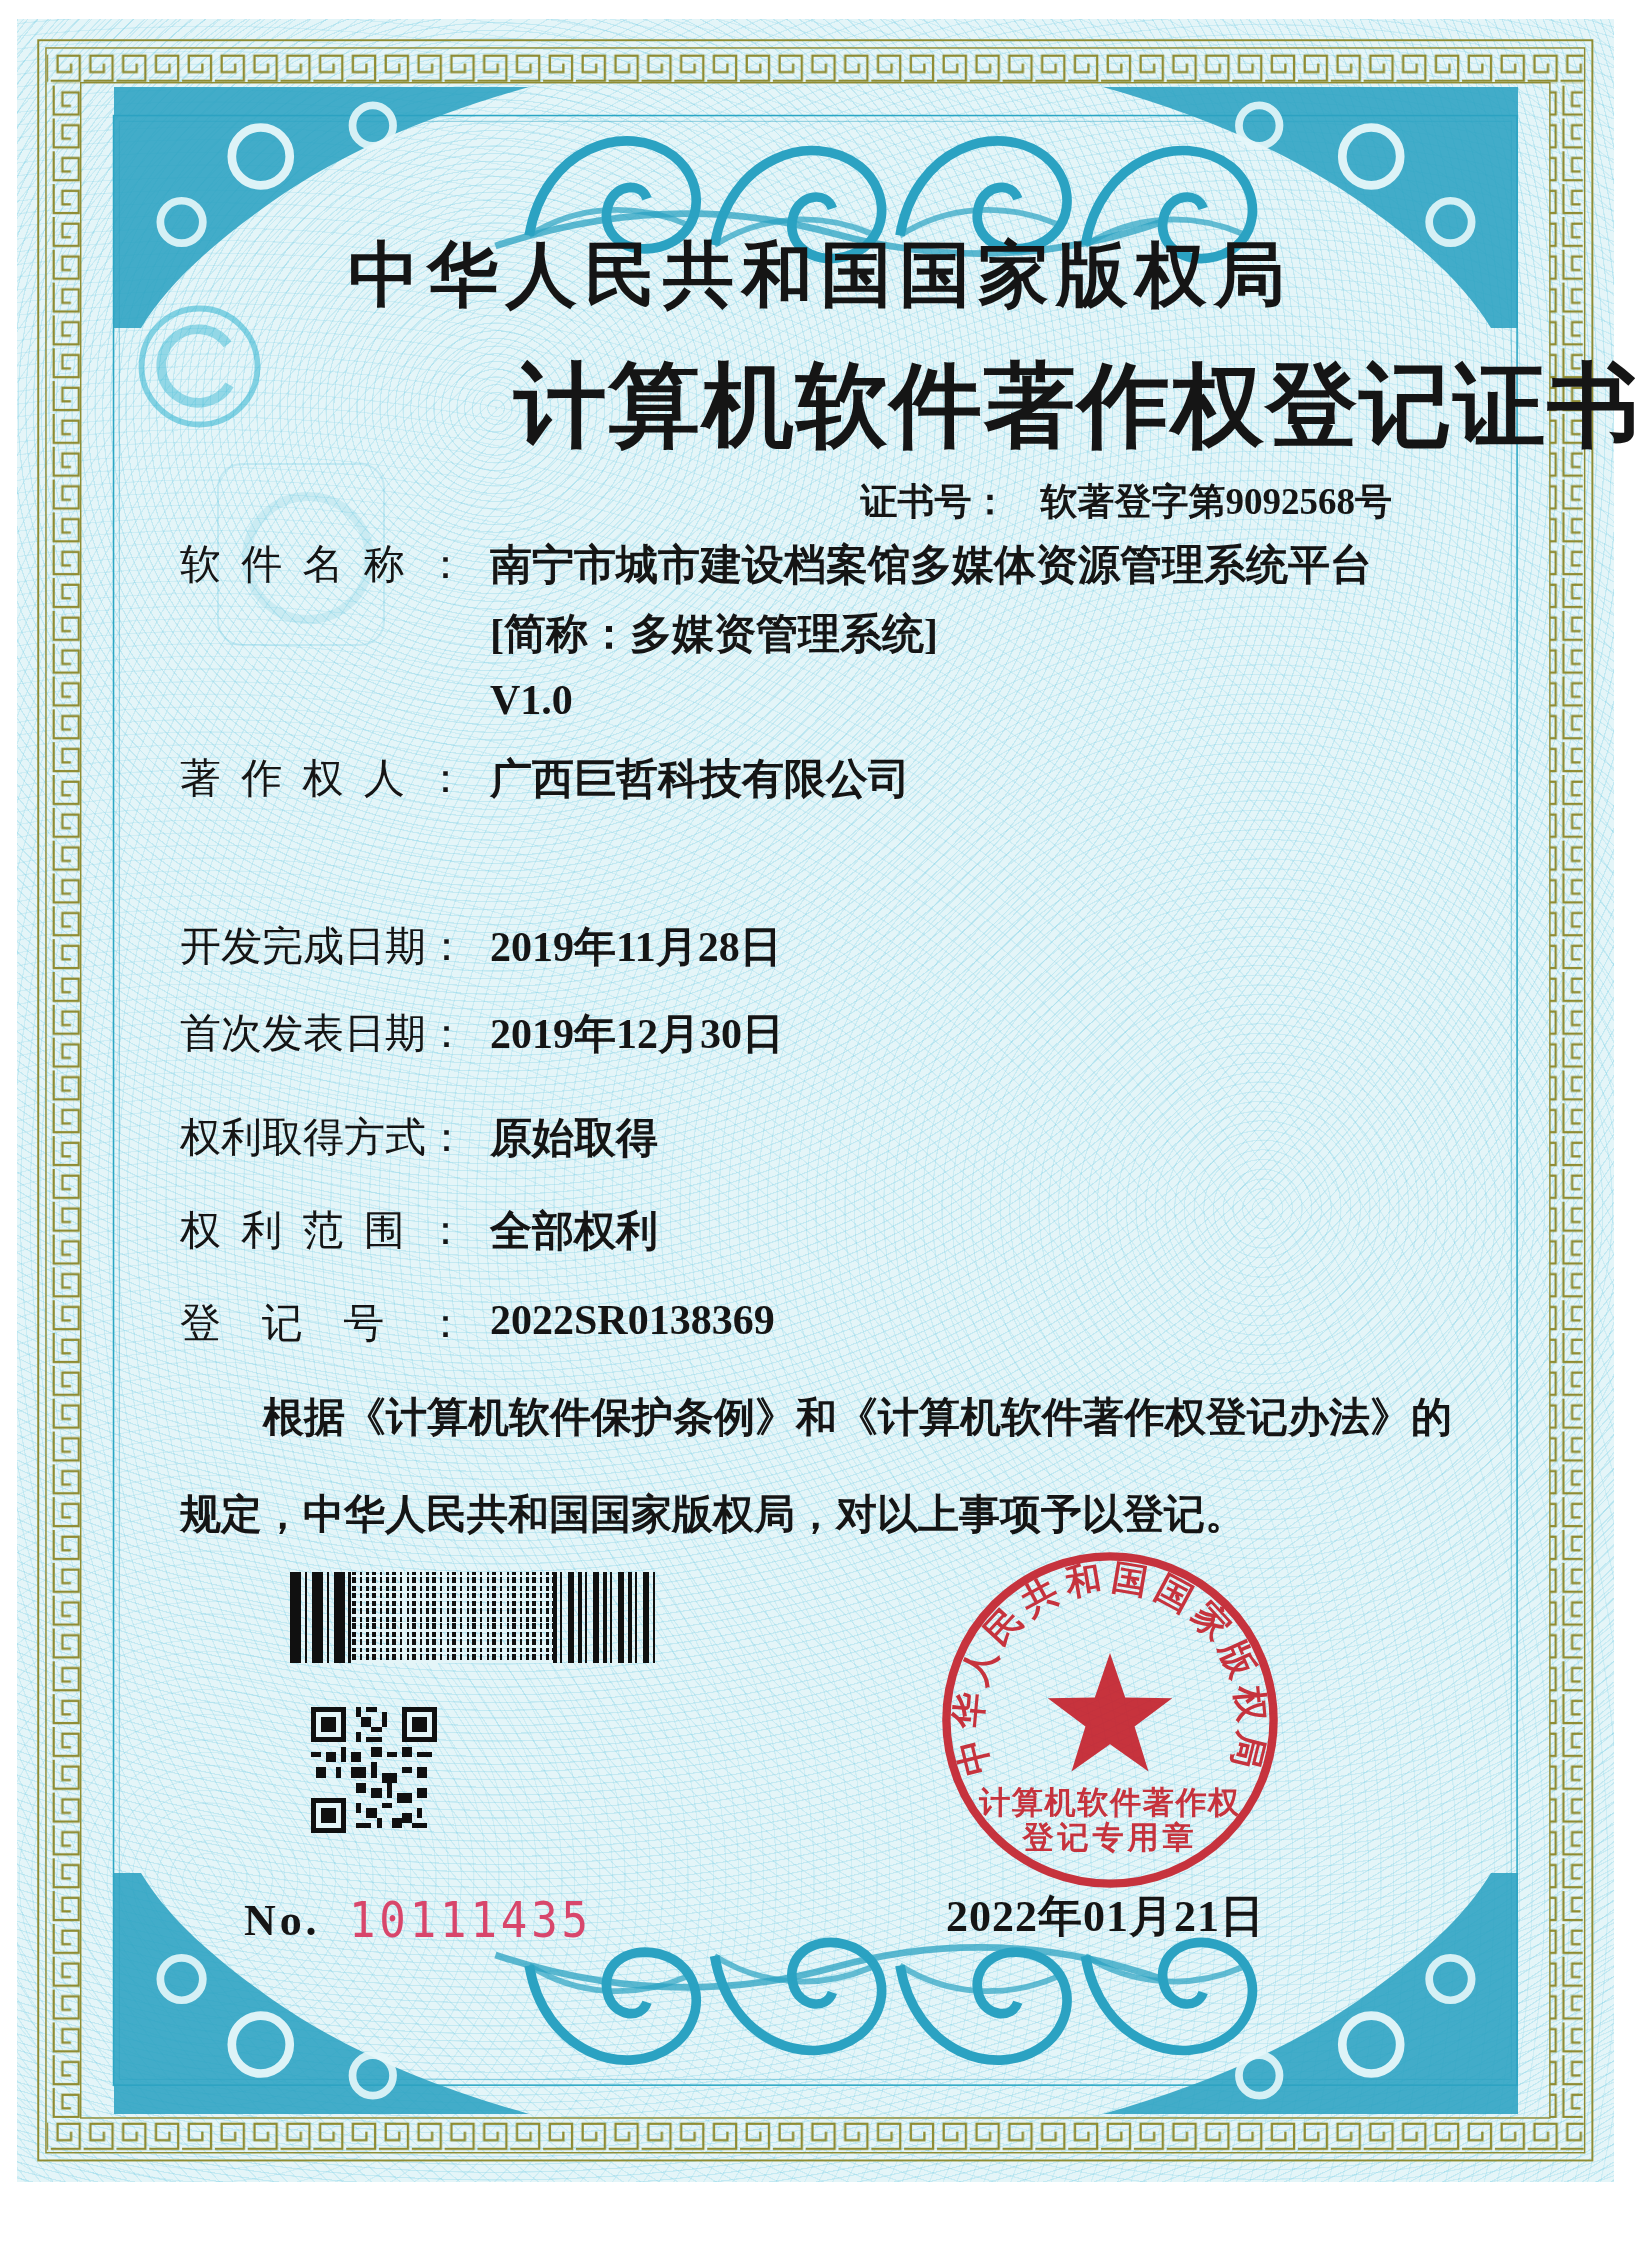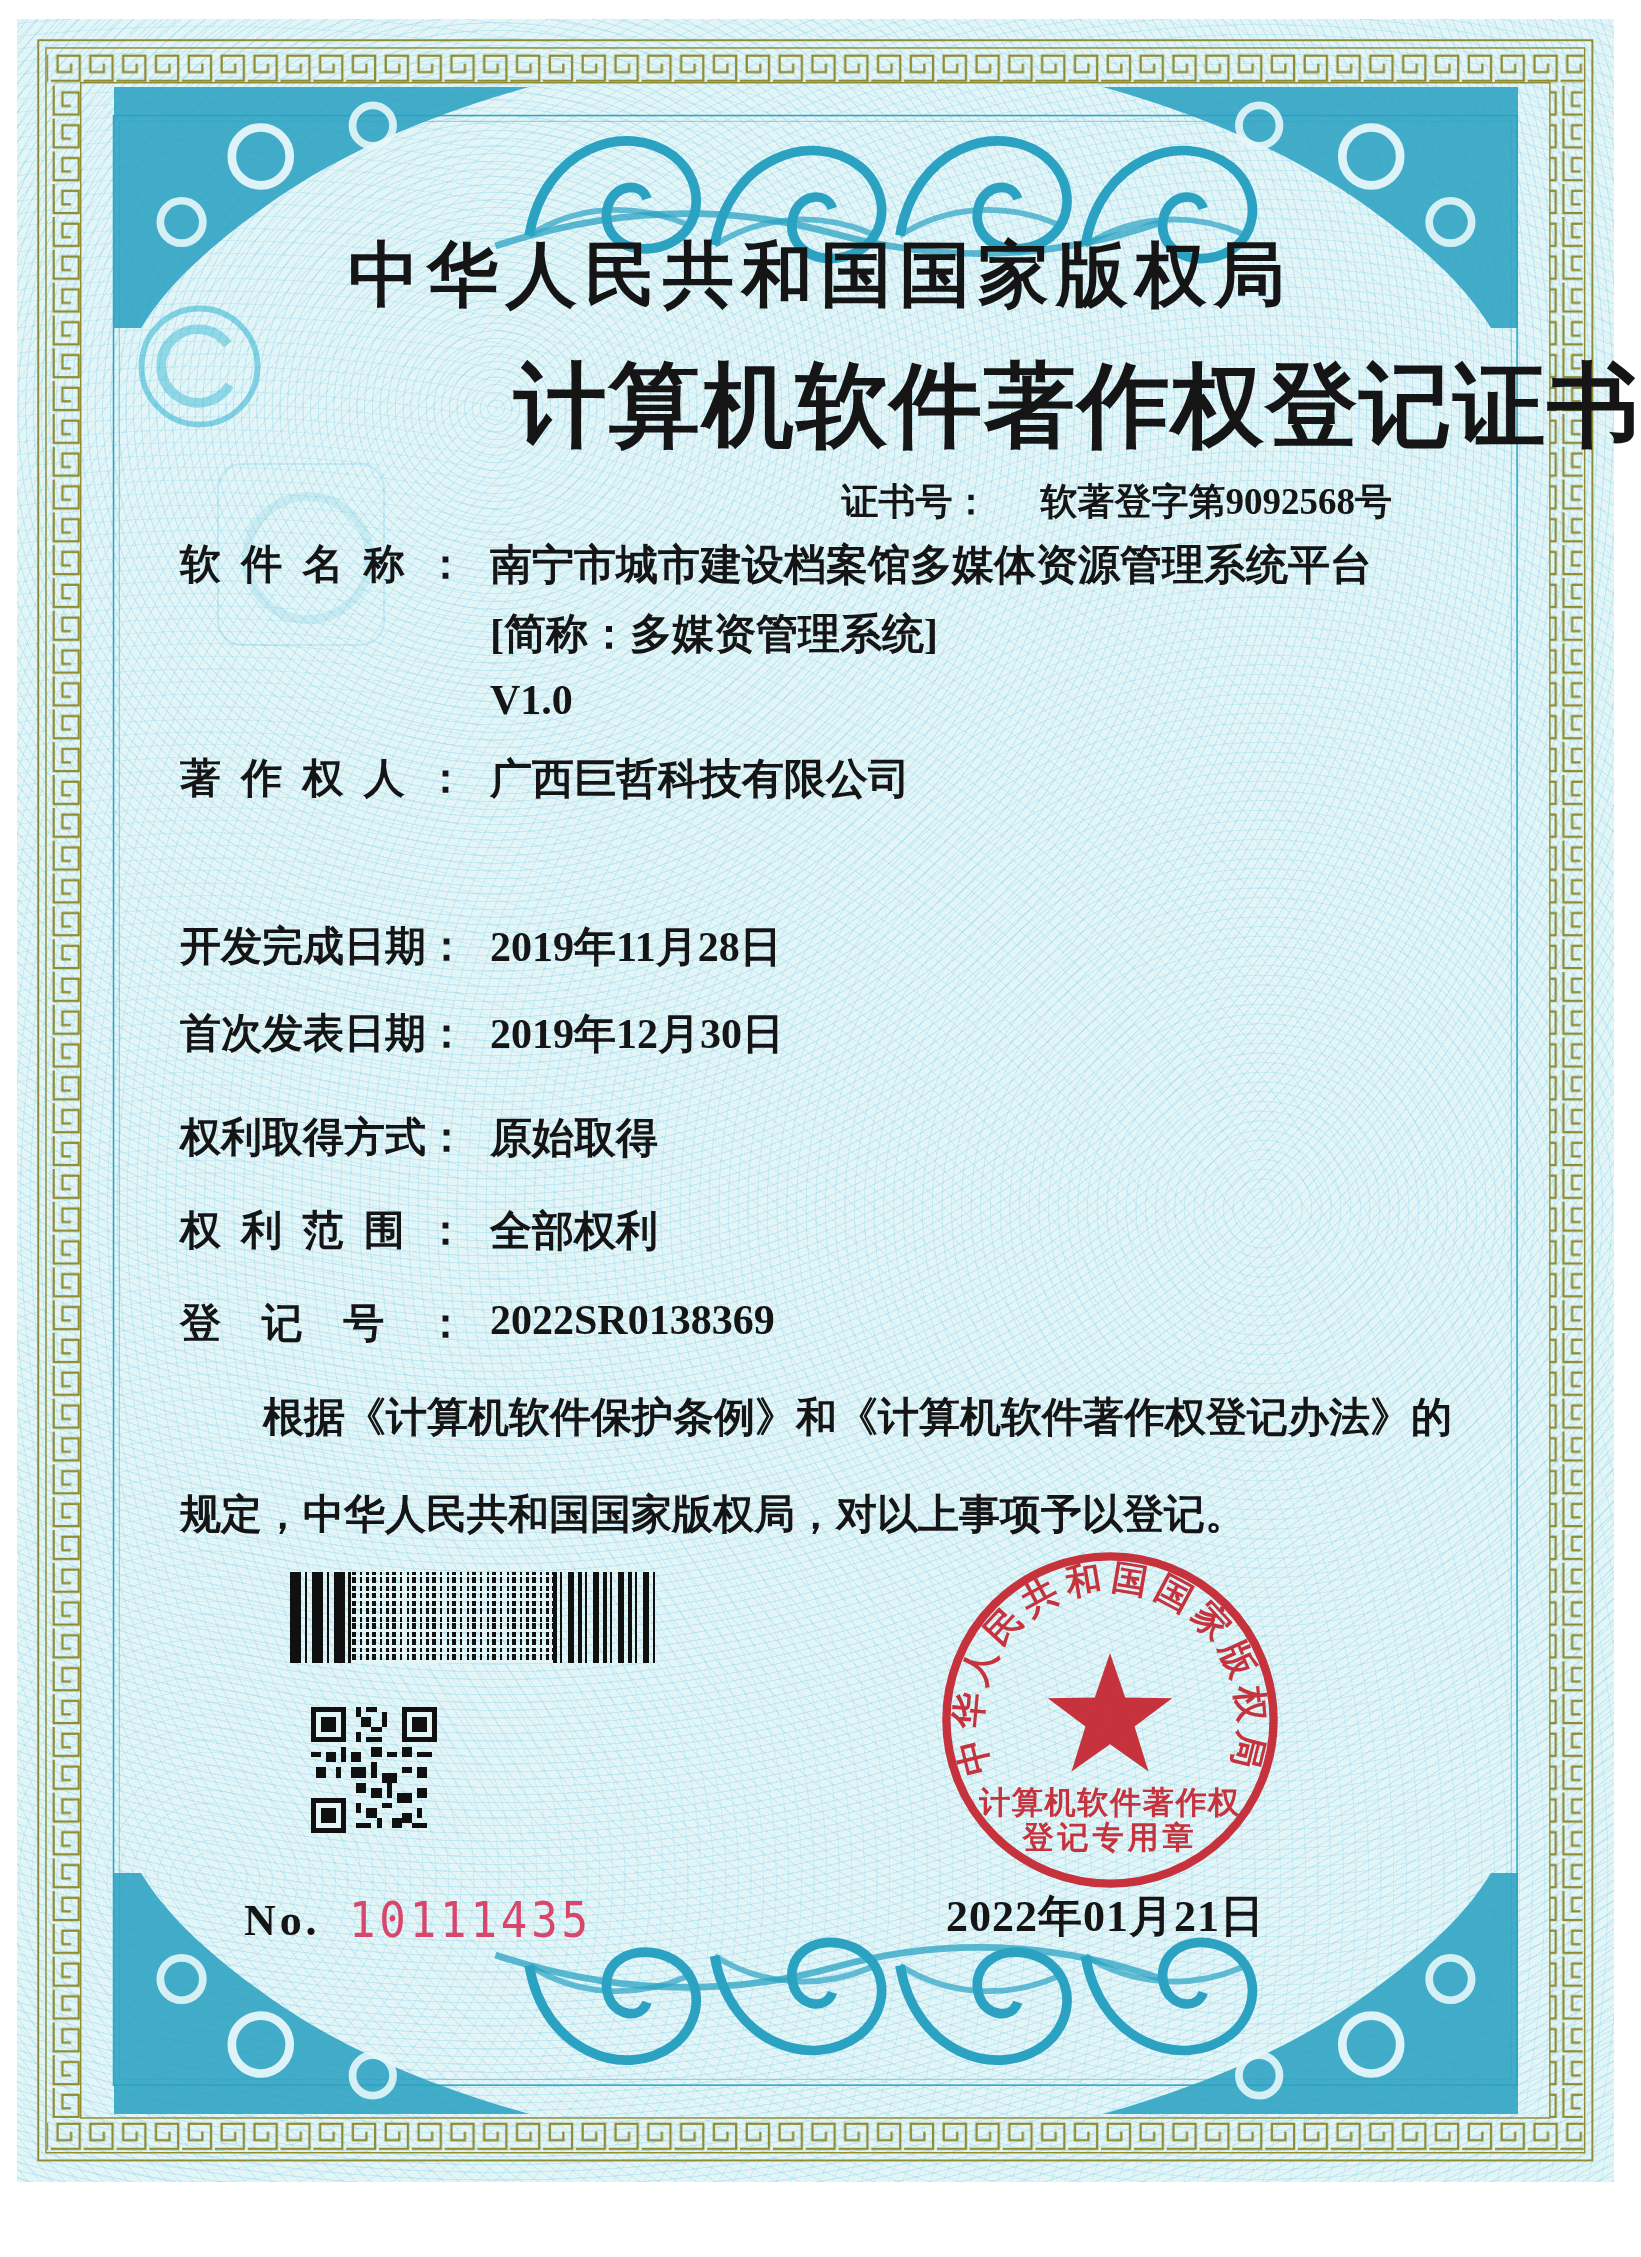--- a/index.html
+++ b/index.html
@@ -22,24 +22,24 @@
     border:2.9px solid rgba(110,200,225,.28);border-radius:25px;}
   .ghost::after{content:"";position:absolute;left:23px;top:27px;width:114px;height:114px;
     border:9.7px solid rgba(110,200,225,.22);border-radius:50%;}
 
   
   .authority{position:absolute;top:228px;left:0;right:0;text-align:center;z-index:2;
     font-size:71px;font-weight:bold;letter-spacing:7.7px;}
   .cert-title{position:absolute;top:344px;left:0;right:0;text-align:right;z-index:2;
     font-size:92px;font-weight:bold;letter-spacing:1.9px;}
   .cert-no{position:absolute;top:477px;right:249px;z-index:2;font-size:37px;font-weight:bold;}
-  .cert-no .v{margin-left:51px;}
+  .cert-no .v{margin-left:32px;}
 
   .frow{position:absolute;left:180px;display:flex;align-items:flex-start;z-index:2;white-space:nowrap;}
-  .flabel{display:inline-block;width:286px;font-size:41px;font-weight:bold;
+  .flabel{display:inline-block;width:286px;font-size:41px;font-weight:normal;
     text-align:justify;text-align-last:justify;}
   .fvalue{margin-left:24px;font-size:42px;font-weight:bold;}
   .sub-line{position:absolute;left:490px;z-index:2;font-size:42px;font-weight:bold;white-space:nowrap;}
 
   .statement{position:absolute;left:180px;z-index:2;font-size:41px;font-weight:bold;white-space:nowrap;}
   .st1{top:1390px;padding-left:83px;}
   .st2{top:1487px;}
 
   .barcode{position:absolute;left:290px;top:1572px;width:365px;height:91px;display:flex;z-index:2;}
   .bc-left{width:17%;height:100%;

